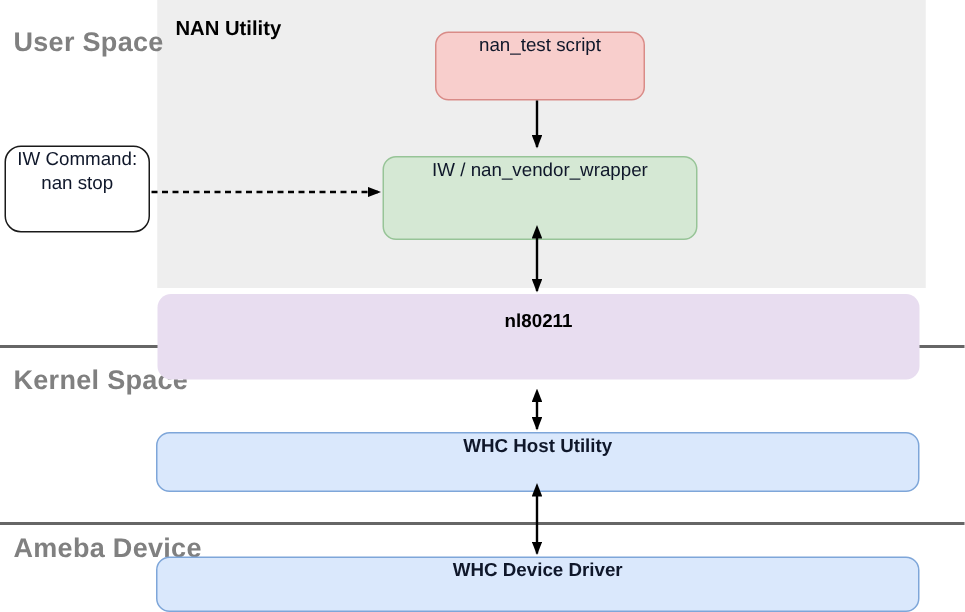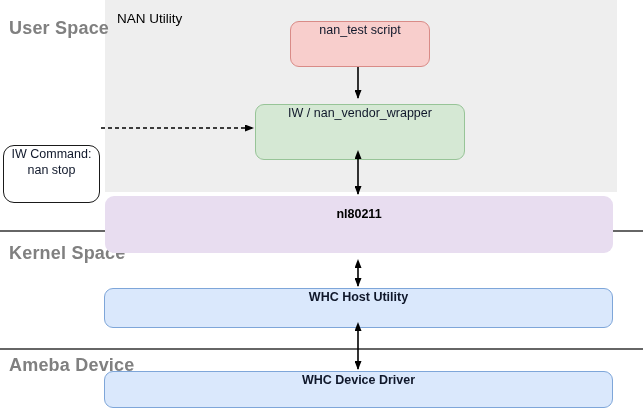--- a/index.html
+++ b/index.html
@@ -28,21 +28,21 @@
   }
 
   
   .container-box{
     position:absolute;
     background:#eeeeee;
     border:1px solid #eeeeee;
   }
   .container-title{
     position:absolute;
-    font-weight:normal;
+    font-weight:bold;
     font-size:13.5px;
     color:#000000;
     white-space:nowrap;
   }
 
   
   .node{
     position:absolute;
     box-sizing:border-box;
     display:flex;
@@ -66,21 +66,20 @@
   .node.blue{
     background:#dae8fc;
     border:1px solid #7ea6d9;
     border-radius:9px;
   }
   .node.white{
     background:#ffffff;
     border:1px solid #1a1a1a;
     border-radius:11px;
     font-size:12.5px;
-    margin-top:48px;
   }
   .node.white .lines{display:block;}
   .node.white .l1{text-align:left;}
   .node.white .l2,.node.white .l3{text-align:center;}
 
   
   .purple-block{
     position:absolute;
     background:#e8ddf0;
     border-radius:9px;

